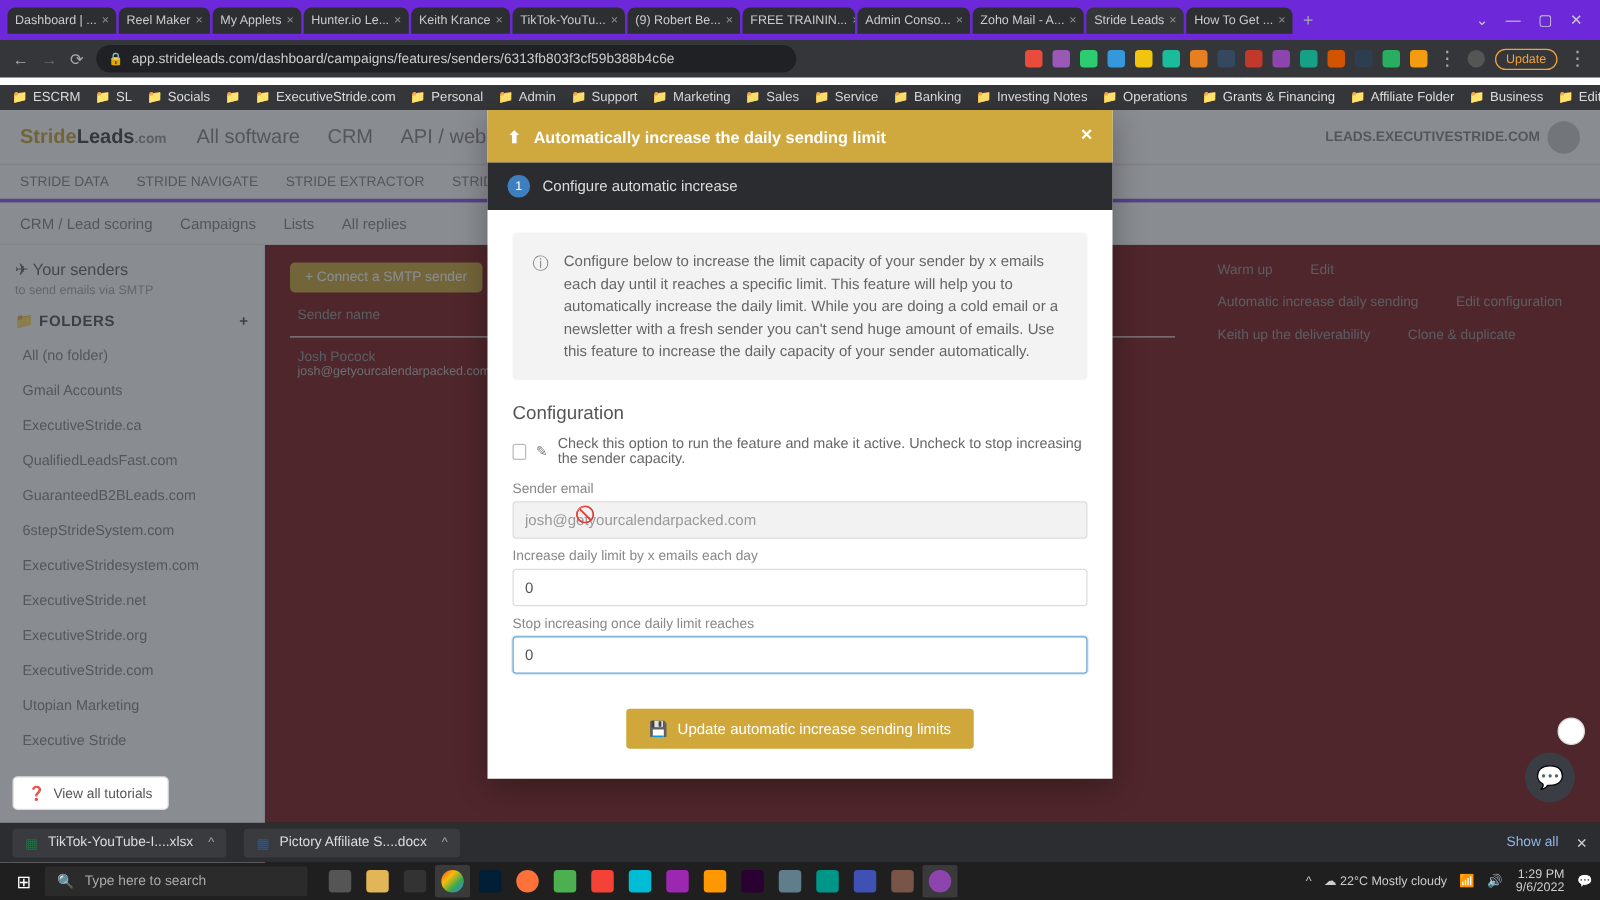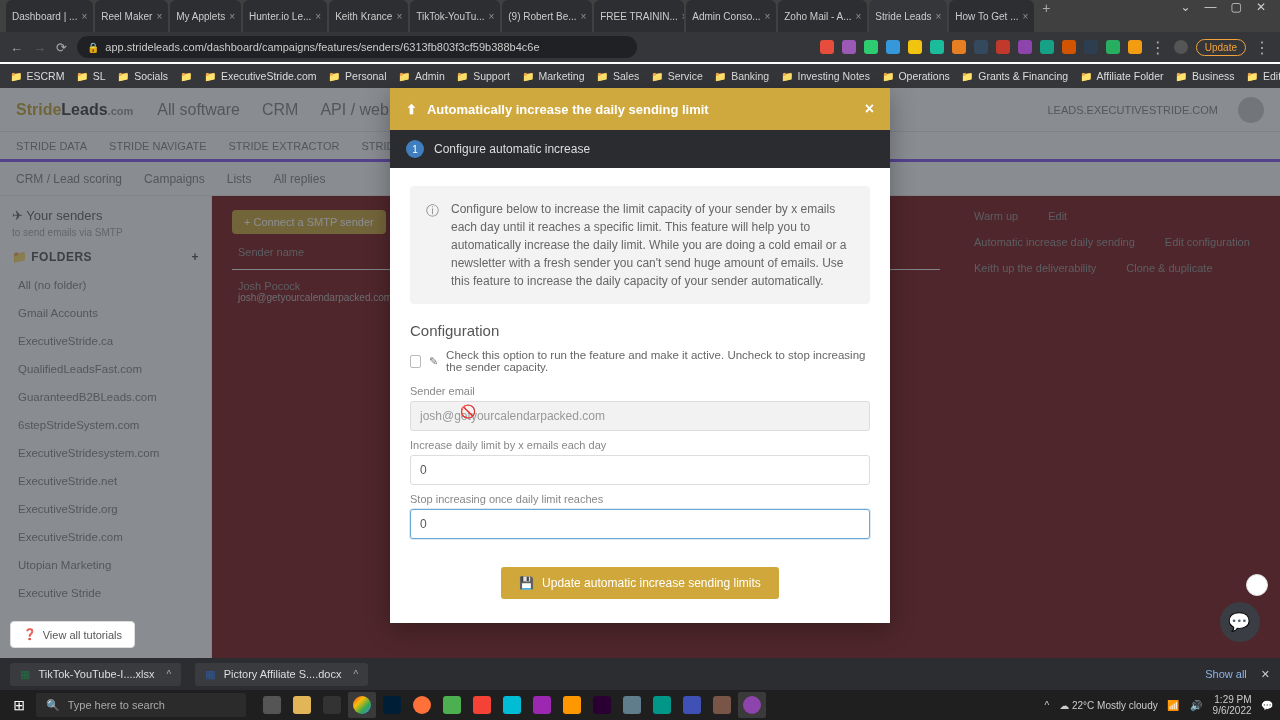--- a/index.html
+++ b/index.html
@@ -1,44 +1,44 @@
 <!DOCTYPE html>
 <html><head>
 <meta charset="utf-8">
 <style>
 * { margin: 0; padding: 0; box-sizing: border-box; font-family: -apple-system, BlinkMacSystemFont, "Segoe UI", Arial, sans-serif; }
 body { width: 1280px; height: 720px; overflow: hidden; background: #1e1e1e; position: relative; }
 
 
-.chrome-tabs { height: 32px; background: #404040; display: flex; padding: 0 6px; }
+.chrome-tabs { height: 32px; background: #6d28d9; display: flex; align-items: center; padding: 0 6px; }
 .tab { background: #2d2e31; color: #ccc; font-size: 10px; padding: 5px 6px; margin-right: 2px; border-radius: 6px 6px 0 0; display: flex; align-items: center; gap: 4px; max-width: 90px; white-space: nowrap; overflow: hidden; }
 .tab.active { background: #35363a; }
 .tab .x { margin-left: auto; font-size: 10px; opacity: .6; }
 .tab-add { color: #aaa; padding: 0 6px; font-size: 14px; }
 .win-ctrl { margin-left: auto; color: #ccc; display: flex; gap: 14px; font-size: 12px; padding-right: 8px; }
 
 .chrome-addr { height: 30px; background: #35363a; display: flex; align-items: center; padding: 0 10px; gap: 10px; }
 .nav-icn { color: #aaa; font-size: 13px; }
 .addr-bar { flex: 0 0 560px; background: #202124; border-radius: 14px; height: 22px; display: flex; align-items: center; padding: 0 10px; color: #ccc; font-size: 11px; gap: 6px; }
 .addr-bar .lock { font-size: 10px; }
 .ext-icons { margin-left: auto; display: flex; gap: 8px; align-items: center; }
 .ext-dot { width: 14px; height: 14px; border-radius: 3px; }
 .update-btn { background: transparent; border: 1px solid #f2a33c; color: #f2a33c; font-size: 10px; padding: 2px 8px; border-radius: 10px; }
 
-.chrome-bm { height: 26px; background: #35363a; border-top: 2px solid #ffffff; display: flex; align-items: center; padding: 0 10px; gap: 10px; }
+.chrome-bm { height: 26px; background: #35363a; border-top: 6px solid #ffffff; display: flex; align-items: center; padding: 0 10px; gap: 10px; }
 .bm { color: #ddd; font-size: 10.5px; display: flex; align-items: center; gap: 4px; white-space: nowrap; }
 .bm-folder::before { content: "📁"; font-size: 10px; }
 
 
 .app { position: absolute; top: 88px; left: 0; right: 0; bottom: 62px; background: #7f1d1d; filter: blur(0.3px); }
 .app-header { height: 44px; background: #fff; border-bottom: 1px solid #e6e6e6; display: flex; align-items: center; padding: 0 16px; gap: 24px; }
 .logo { font-weight: 700; font-size: 16px; }
 .logo .s { color: #caa93a; } .logo .l { color: #444; } .logo .c { color: #999; font-size: 11px; }
 .app-nav { color: #888; font-size: 16px; display: flex; gap: 22px; align-items: flex-end; }
-.app-right { margin-left: auto; color: #888; font-size: 11px; display: flex; align-items: center; gap: 20px; }
+.app-right { margin-left: auto; color: #888; font-size: 11px; display: flex; align-items: center; gap: 6px; font-weight: bold; }
 .avatar { width: 26px; height: 26px; border-radius: 50%; background: #ccc; }
 
 .app-subnav { height: 30px; background: #fff; border-bottom: 3px solid #8b5cf6; display: flex; align-items: center; padding: 0 16px; gap: 22px; color: #888; font-size: 11px; }
 
 .app-body { display: flex; height: calc(100% - 74px); }
 .sidebar { width: 212px; background: #fff; border-right: 1px solid #eaeaea; padding: 12px; color: #777; font-size: 12px; }
 .sb-title { display: flex; justify-content: space-between; align-items: flex-start; font-weight: 600; color: #555; margin: 8px 0; font-size: 12px; letter-spacing: .5px; }
 .sb-item { padding: 7px 6px; border-radius: 4px; margin-bottom: 2px; font-size: 11.5px; color: #888; }
 .sb-item.active { background: #e8e8e8; color: #666; }
 .main { flex: 1; padding: 14px 20px; color: #888; }

